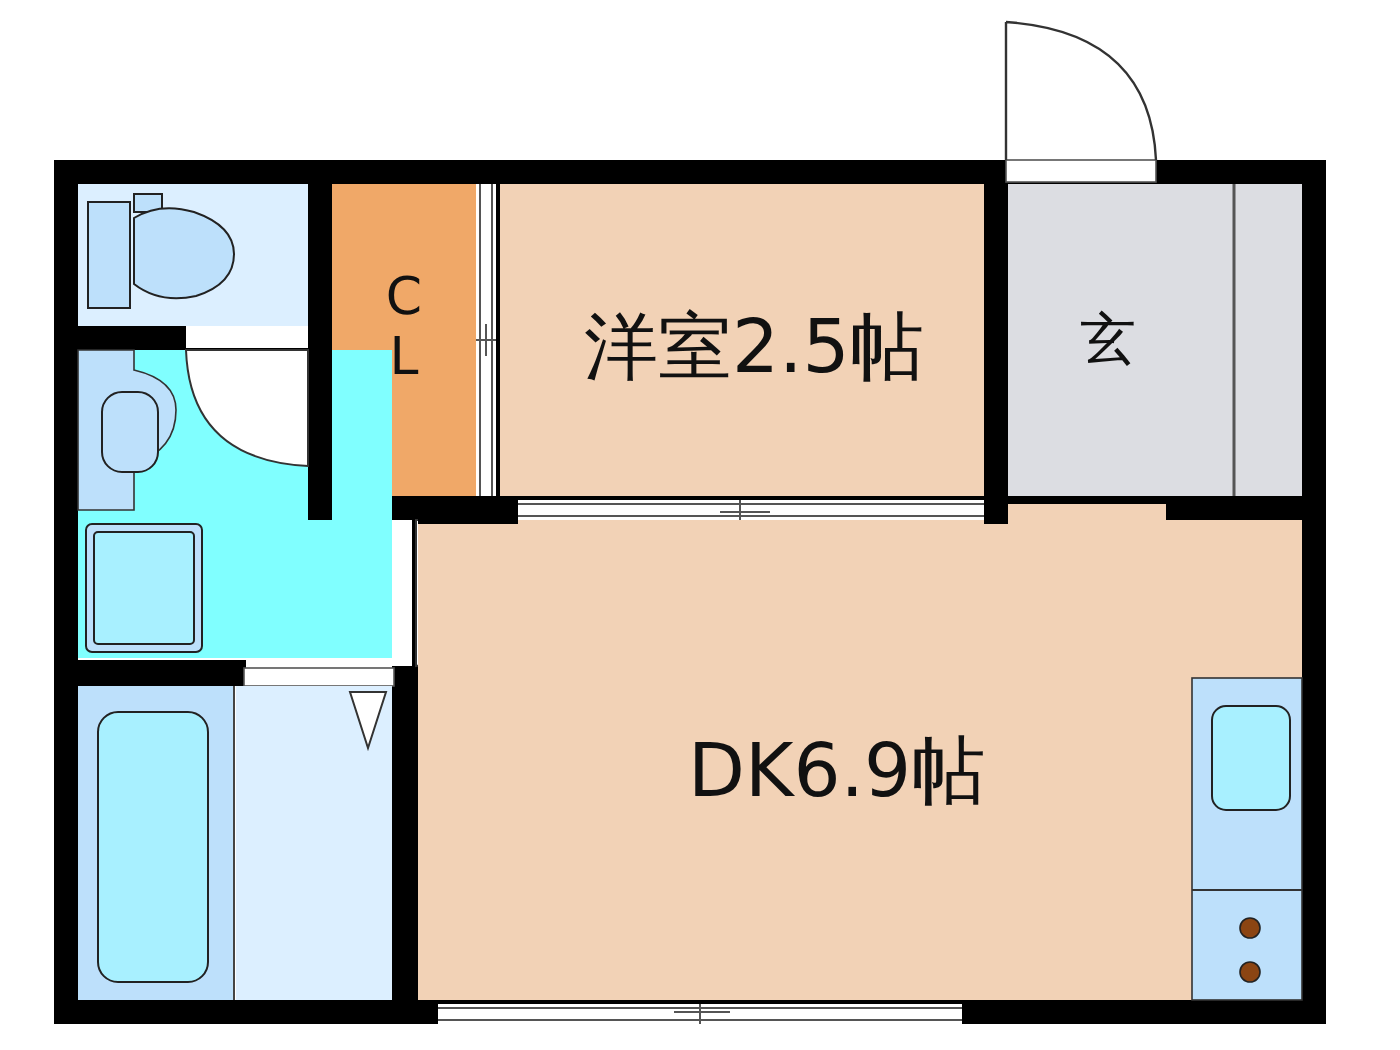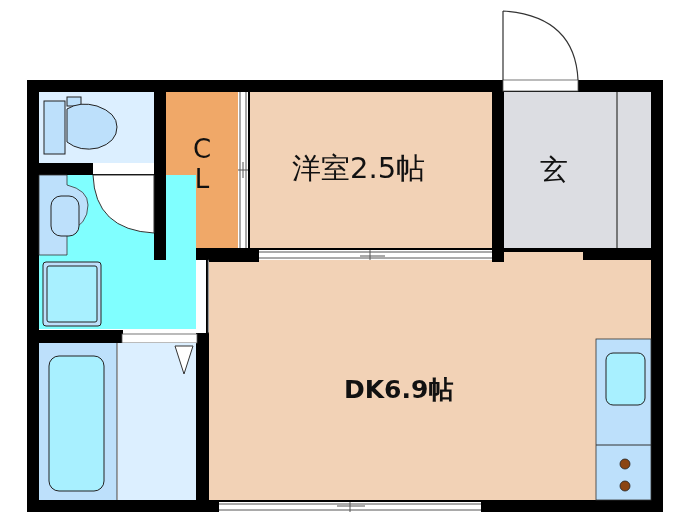--- a/index.html
+++ b/index.html
@@ -90,15 +90,15 @@
   <line x1="219" y1="504" x2="481" y2="504" stroke="#555" stroke-width="1"></line>
   <line x1="219" y1="510" x2="481" y2="510" stroke="#555" stroke-width="1"></line>
   <line x1="350" y1="502" x2="350" y2="512" stroke="#555" stroke-width="1"></line>
   <line x1="337" y1="506" x2="365" y2="506" stroke="#555" stroke-width="1"></line>
 </svg>
 
 <div class="label" style="left:186px;top:134px;font-size:26px;line-height:30px;text-align:center;width:32px;">
   <div>C</div>
   <div>L</div>
 </div>
-<div class="label" style="left:292px;top:149px;font-size:29px;">洋室2.5帖</div>
+<div class="label" style="left:292px;top:149px;font-size:37px;">洋室2.5帖</div>
 <div class="label" style="left:540px;top:151px;font-size:28px;">玄</div>
-<div class="label" style="left:344px;top:373px;font-size:25px;font-weight:bold;">DK6.9帖</div>
+<div class="label" style="left:344px;top:361px;font-size:37px;">DK6.9帖</div>
 
 </body></html>

